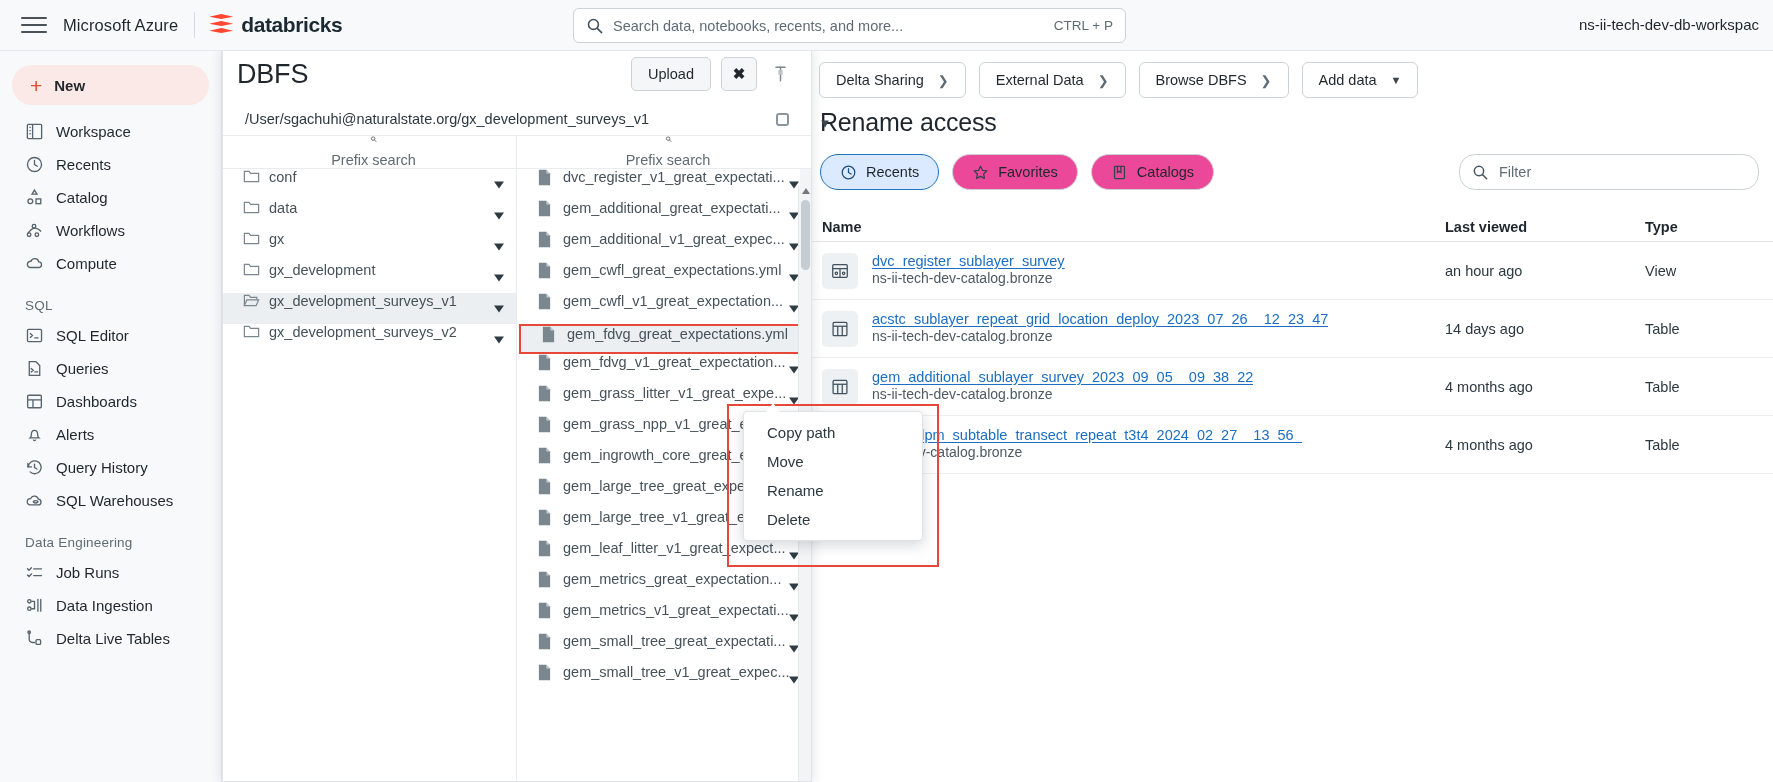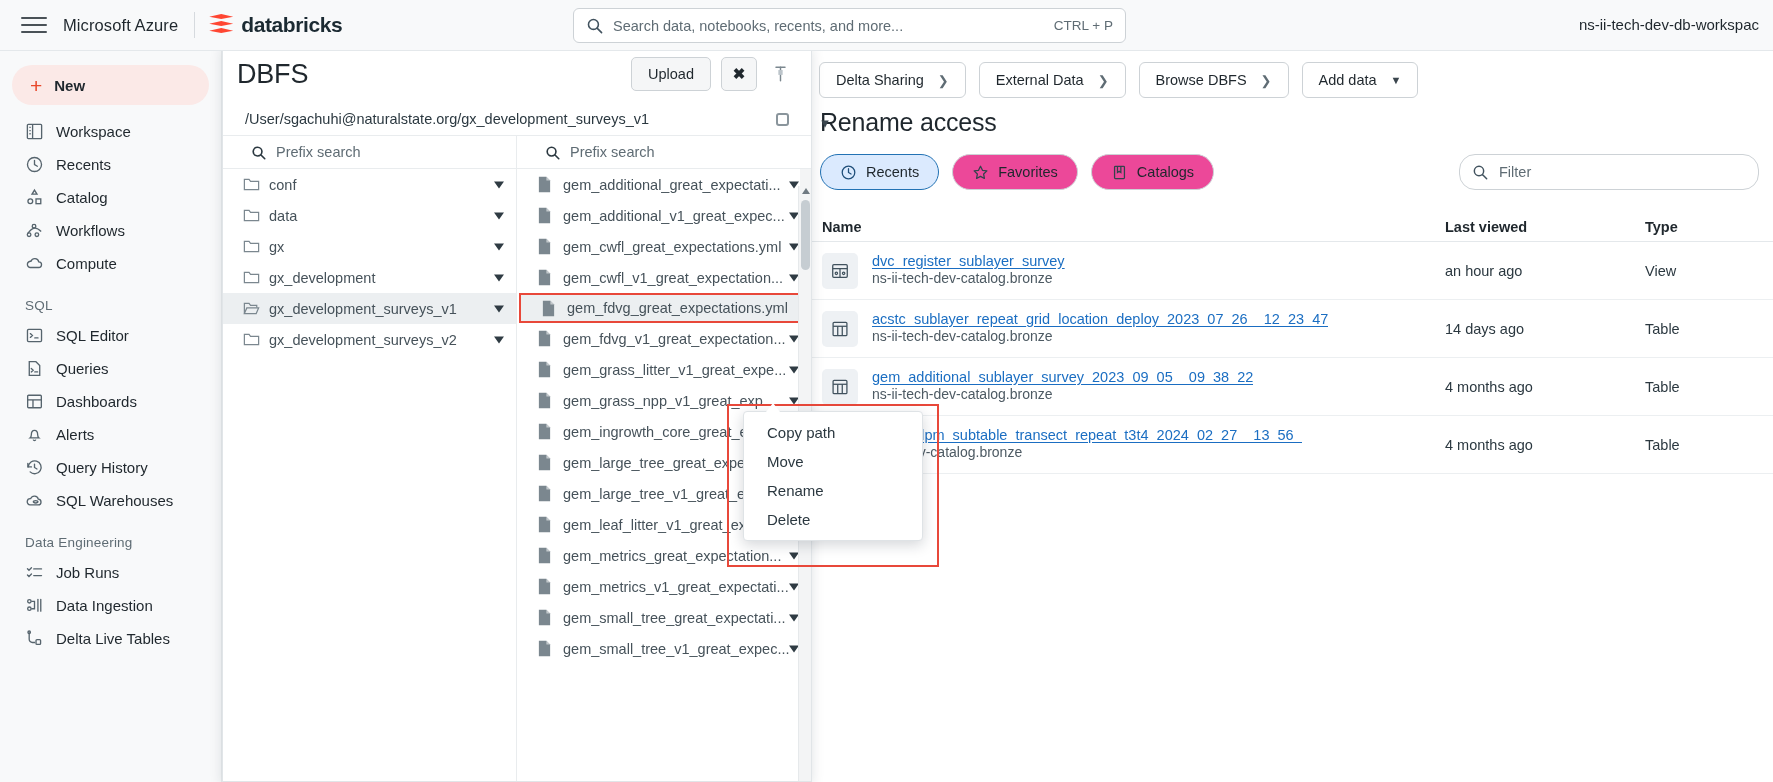--- a/index.html
+++ b/index.html
@@ -106,25 +106,25 @@
   .path-dot {
     width: 13px; height: 13px; border: 2px solid #8a959c; border-radius: 3px;
     margin-right: 6px; cursor: pointer;
   }
 
   .cols { display: flex; height: 646px; position: relative; }
   .col { width: 295px; border-right: 1px solid #e9ecee; position: relative; overflow: hidden; }
   .col:last-child { border-right: none; }
   .prefix-row {
     height: 33px; display: flex; align-items: center; gap: 10px;
-    padding-left: 28px; border-bottom: 1px solid #e9ecee;
+    padding-left: 8px; border-bottom: 1px solid #e9ecee; flex-direction: column;
   }
   .prefix-row .ph { font-size: 14.5px; color: #5f6c74; }
   .row {
-    height: 31px; display: flex; align-items: center; padding-left: 20px;
+    height: 31px; display: flex; align-items: flex-start; padding-left: 20px;
     font-size: 14.5px; color: #46525a; cursor: pointer; position: relative;
   }
   .row.sel { background: #eceff1; }
   .row .name { white-space: nowrap; overflow: hidden; text-overflow: clip; flex: 1; padding-right: 4px; }
   .ico { width: 17px; flex: 0 0 17px; margin-right: 9px; color: #7b878f; }
   .ico svg { display: block; }
   .caret {
     position: absolute; right: 12px; top: 50%; transform: translateY(-50%);
     width: 0; height: 0; border-left: 5.5px solid transparent;
     border-right: 5.5px solid transparent; border-top: 7px solid #2f3b43;
@@ -511,20 +511,30 @@
 
     <div class="col">
       <div class="prefix-row">
         <svg width="15" height="15" viewBox="0 0 24 24" fill="none" stroke="#2b3840" stroke-width="2.6">
             <circle cx="10.5" cy="10.5" r="7"></circle>
             <line x1="16" y1="16" x2="22" y2="22" stroke-linecap="round"></line>
           </svg>
         <span class="ph">Prefix search</span>
       </div>
       <div id="file-rows">
+          <div class="row">
+            <span class="ico">
+              <svg width="15" height="17" viewBox="0 0 16 18" fill="#7b878f">
+                <path d="M2 .8h8l4 4v12.4H2z"></path>
+                <path d="M10 .8v4h4" fill="#fff" opacity=".55"></path>
+              </svg>
+            </span>
+            <span class="name">dvc_register_v1_great_expectati...</span>
+            <span class="caret"></span>
+          </div>
           <div class="row">
             <span class="ico">
               <svg width="15" height="17" viewBox="0 0 16 18" fill="#7b878f">
                 <path d="M2 .8h8l4 4v12.4H2z"></path>
                 <path d="M10 .8v4h4" fill="#fff" opacity=".55"></path>
               </svg>
             </span>
             <span class="name">gem_additional_great_expectati...</span>
             <span class="caret"></span>
           </div>

